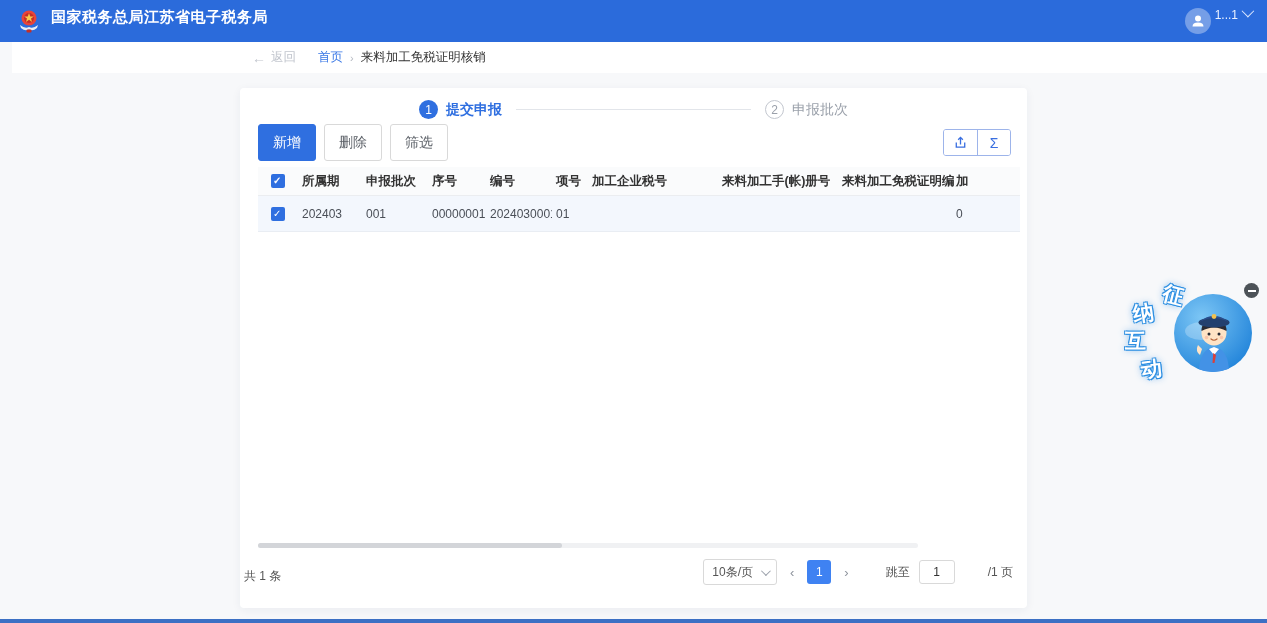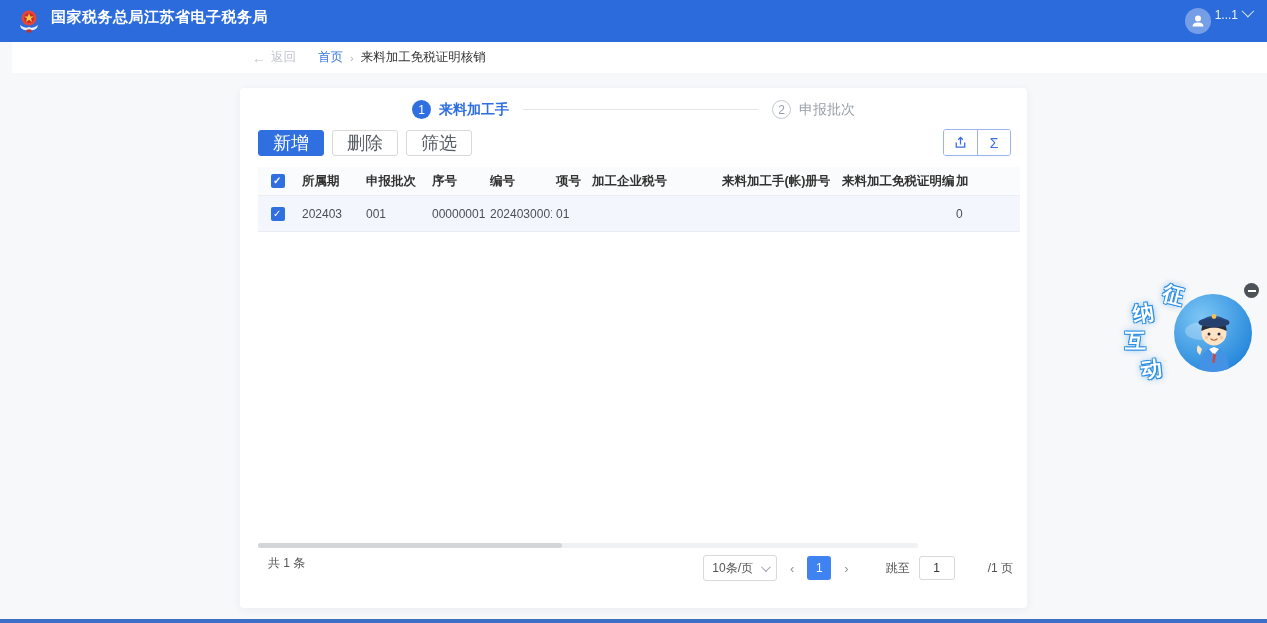--- a/index.html
+++ b/index.html
@@ -39,21 +39,21 @@
   .sdot { width:19px; height:19px; border-radius:50%; background:#2f6fe0; color:#fff; font-size:12px;
           display:inline-flex; align-items:center; justify-content:center; }
   .step.inactive .sdot { background:#fff; color:#9aa0aa; border:1px solid #c3c7cf; }
   .slabel { color:#2f6fe0; font-weight:bold; }
   .step.inactive .slabel { color:#9aa0aa; font-weight:normal; }
   .sline { width:235px; height:1px; background:#e2e5ea; margin:0 14px; }
 
   
   .toolbar { position:absolute; top:41px; left:18px; right:16px; height:27px;
              display:flex; align-items:center; gap:8px; }
-  .btn { height:26px; padding:0 14px; font-size:18px; border-radius:3px; border:1px solid #d9d9d9;
+  .btn { height:37px; padding:0 14px; font-size:14px; border-radius:3px; border:1px solid #d9d9d9;
          background:#fff; color:#5a5f66; cursor:pointer; font-family:inherit; }
   .btn.primary { background:#2f6fe0; border-color:#2f6fe0; color:#fff; }
   .icon-group { margin-left:auto; display:flex; border:1px solid #9db4ea; border-radius:3px; overflow:hidden; }
   .icon-btn { width:33px; height:25px; background:#fff; border:none; display:flex; align-items:center;
               justify-content:center; cursor:pointer; color:#3a6fe0; font-size:14px; }
   .icon-btn + .icon-btn { border-left:1px solid #9db4ea; }
 
   
   .tablewrap { position:absolute; top:79px; left:18px; width:762px; font-size:12px; }
   .trow { display:flex; align-items:center; }
@@ -70,22 +70,22 @@
   .cb { width:14px; height:14px; border-radius:2px; background:#2f6fe0; position:relative; cursor:pointer; }
   .cb::after { content:"✓"; position:absolute; left:2px; top:0px; color:#fff; font-size:10px; line-height:14px; }
   .edit-link { color:#6d28d9; text-decoration:none; cursor:pointer; }
 
   
   .hscroll { position:absolute; top:455px; left:18px; width:660px; height:5px; background:#f0f1f3;
              border-radius:3px; }
   .hthumb { width:304px; height:5px; background:#d3d5d9; border-radius:3px; }
 
   
-  .cardfoot { position:absolute; top:467px; left:28px; right:14px; height:30px;
-              display:flex; align-items:flex-start; font-size:12px; color:#555; }
+  .cardfoot { position:absolute; top:467px; left:4px; right:14px; height:30px;
+              display:flex; align-items:flex-end; font-size:12px; color:#555; }
   .pager { margin-left:auto; display:flex; align-items:center; gap:9px; }
   .psize { height:26px; border:1px solid #d9d9d9; border-radius:3px; background:#fff; padding:0 8px;
            display:flex; align-items:center; gap:8px; color:#555; cursor:pointer; }
   .psize .chev2 { width:7px; height:7px; border-right:1.3px solid #9aa0aa; border-bottom:1.3px solid #9aa0aa;
                   transform:rotate(45deg) translateY(-2px); }
   .parrow { color:#8d939c; font-size:13px; background:none; border:none; cursor:pointer; padding:0 4px;
             font-family:inherit; }
   .pnum { width:24px; height:24px; border-radius:3px; background:#3f82f2; color:#fff; border:none;
           font-size:12px; cursor:pointer; }
   .jump-input { width:36px; height:24px; border:1px solid #d9d9d9; border-radius:3px; text-align:center;
@@ -145,21 +145,21 @@
   <a class="crumb-home">首页</a>
   <span class="crumb-sep">›</span>
   <span class="crumb-cur">来料加工免税证明核销</span>
 </div>
 
 <div class="card">
 
   <div class="steps">
     <div class="step">
       <span class="sdot">1</span>
-      <span class="slabel">来料加工手</span>
+      <span class="slabel">提交申报</span>
     </div>
     <div class="sline"></div>
     <div class="step inactive">
       <span class="sdot">2</span>
       <span class="slabel">申报批次</span>
     </div>
   </div>
 
   <div class="toolbar">
     <button class="btn primary">新增</button>

